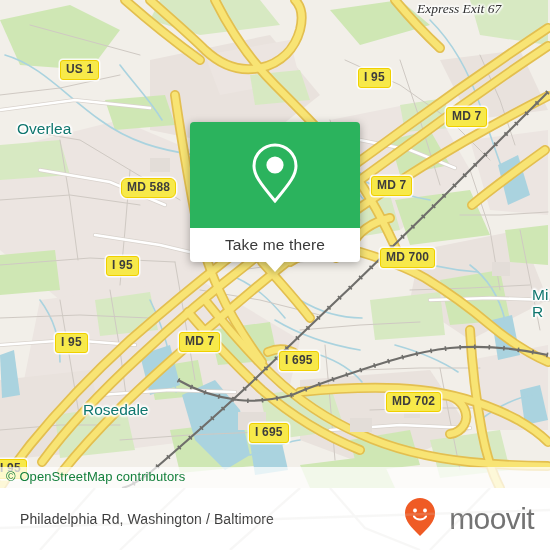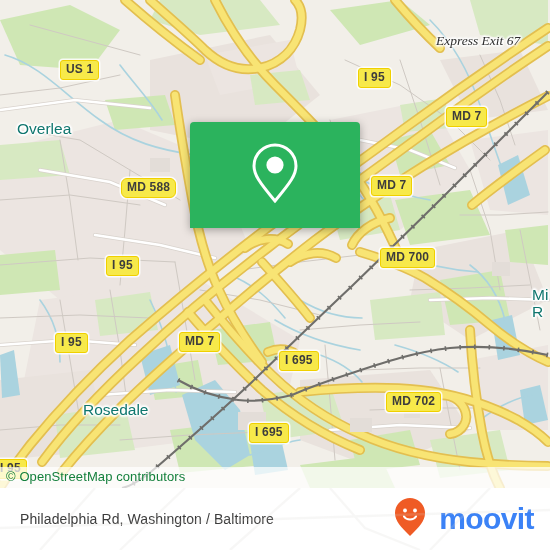--- a/index.html
+++ b/index.html
@@ -95,21 +95,21 @@
     background:#fff;display:flex;align-items:center;
     box-sizing:border-box;padding:0 16px 0 20px;
     overflow:hidden;
   }
   #bottombar .title{
     font-size:14px;color:#3c3c3c;white-space:nowrap;letter-spacing:.1px;
     flex:1 1 auto;
   }
   #brand{display:flex;align-items:center;flex:0 0 auto;}
   #brand .word{
-    font-size:30px;font-weight:bold;color:#3b82f6;letter-spacing:-0.6px;
+    font-size:30px;font-weight:normal;color:#737373;letter-spacing:-0.6px;
     margin-left:13px;line-height:30px;
   }
   .bar-watermark{
     position:absolute;left:0;top:0;width:100%;height:100%;
     opacity:.18;pointer-events:none;
   }
 </style>
 </head>
 <body>
 
@@ -340,33 +340,37 @@
     <div class="shield" style="left:279px;top:351px;">I 695</div>
     <div class="shield" style="left:386px;top:392px;">MD 702</div>
     <div class="shield" style="left:249px;top:423px;">I 695</div>
     <div class="shield" style="left:-6px;top:459px;">I 95</div>
 
     <div class="place" style="left:17px;top:120px;">Overlea</div>
     <div class="place" style="left:83px;top:401px;">Rosedale</div>
     <div class="place" style="left:532px;top:286px;">Mi</div>
     <div class="place" style="left:532px;top:303px;">R</div>
 
-    <div class="exit-label" style="left:436px;top:1px;margin-top:32px;">Express Exit 67</div>
+    <div class="exit-label" style="left:417px;top:1px;">Express Exit 67</div>
 
     <div class="attrib">© OpenStreetMap contributors</div>
   </div>
 
   <div id="card">
     <div class="top">
       <span>
         <svg width="52" height="64" viewBox="0 0 52 64" aria-hidden="true">
           <path d="M26 4 C14.4 4 5 13.4 5 25 C5 33.5 10 41 26 60 C42 41 47 33.5 47 25 C47 13.4 37.6 4 26 4 Z" fill="none" stroke="#ffffff" stroke-width="3"></path>
           <circle cx="26" cy="24" r="8.6" fill="#ffffff"></circle>
         </svg>
       </span>
+    </div>
+    <div class="bottom">
+      <span class="label">Take me there</span>
+      <span class="tail"></span>
     </div>
   </div>
 
   <div id="bottombar">
     <svg class="bar-watermark" width="550" height="62" viewBox="0 0 550 62">
       <g stroke="#d8d4cf" stroke-width="2.4" fill="none">
         <path d="M40,62 L95,0"></path>
         <path d="M120,62 L185,0"></path>
         <path d="M230,62 L300,0"></path>
         <path d="M330,0 L365,40 L420,62"></path>

